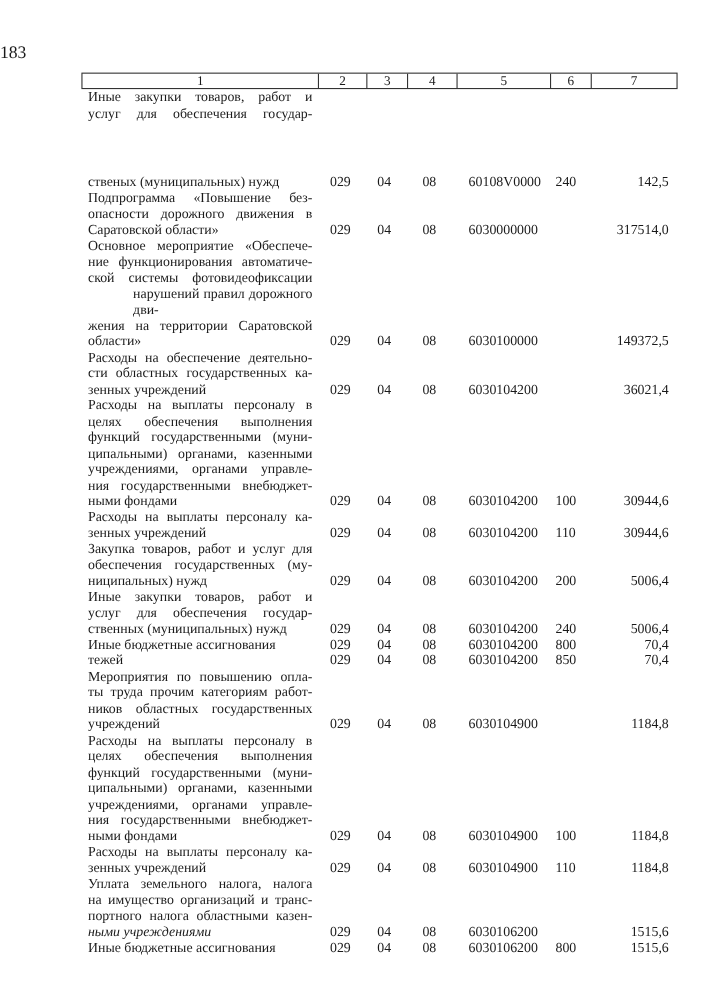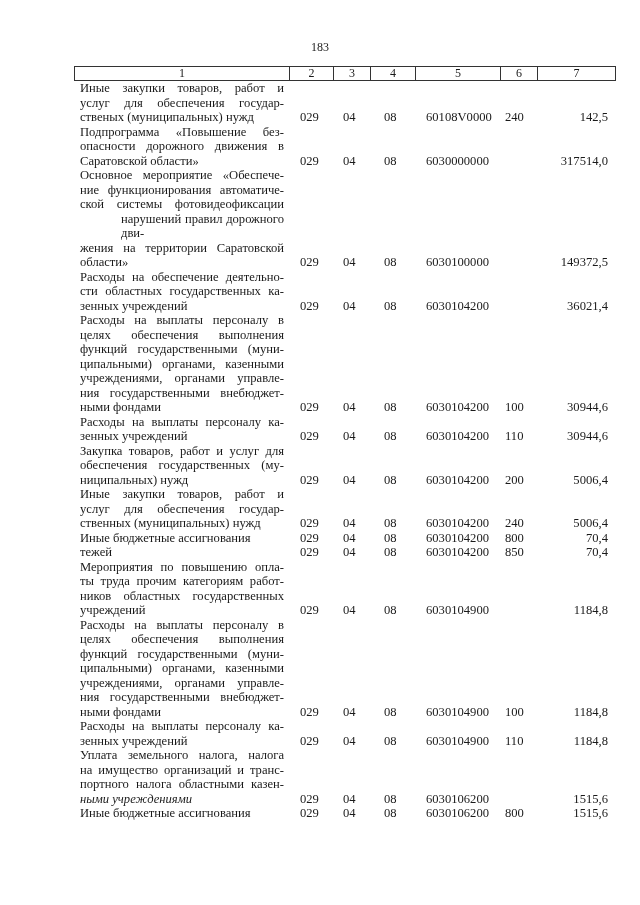--- a/index.html
+++ b/index.html
@@ -3,21 +3,21 @@
 <meta charset="utf-8">
 <style>
   html, body { margin: 0; padding: 0; background: #ffffff; }
   body {
     width: 640px; height: 905px; position: relative; overflow: hidden;
     font-family: "Liberation Serif", "DejaVu Serif", serif;
     color: #1a1a1a;
   }
   .page-number {
     position: absolute; top: 40px; left: 0; width: 640px;
-    text-align: center; font-size: 12px;
+    font-size: 16px;
   }
   .table-header {
     position: absolute; top: 66px; left: 74px; height: 13px;
     border: 1px solid #333; display: flex; box-sizing: content-box;
   }
   .table-header .hc {
     border-right: 1px solid #333; text-align: center; font-size: 12px;
     line-height: 13px; box-sizing: border-box;
   }
   .table-header .hc:last-child { border-right: none; }
@@ -50,21 +50,21 @@
   <div class="hc w5">5</div>
   <div class="hc w6">6</div>
   <div class="hc w7">7</div>
 </div>
 
 <div class="rows" id="rows">
     <div class="row">
       <div class="c1">
         <div style="text-align: justify; text-align-last: justify;">Иные закупки товаров, работ и</div>
         <div style="text-align: justify; text-align-last: justify;">услуг для обеспечения государ-</div>
-        <div style="text-align-last: left;">ственых (муниципальных) нужд</div>
+        <div style="text-align-last: left; margin-top: 48px;">ственых (муниципальных) нужд</div>
       </div>
       <div class="c2">029</div>
       <div class="c3">04</div>
       <div class="c4">08</div>
       <div class="c5">60108V0000</div>
       <div class="c6">240</div>
       <div class="c7">142,5</div>
     </div>
     <div class="row">
       <div class="c1">

